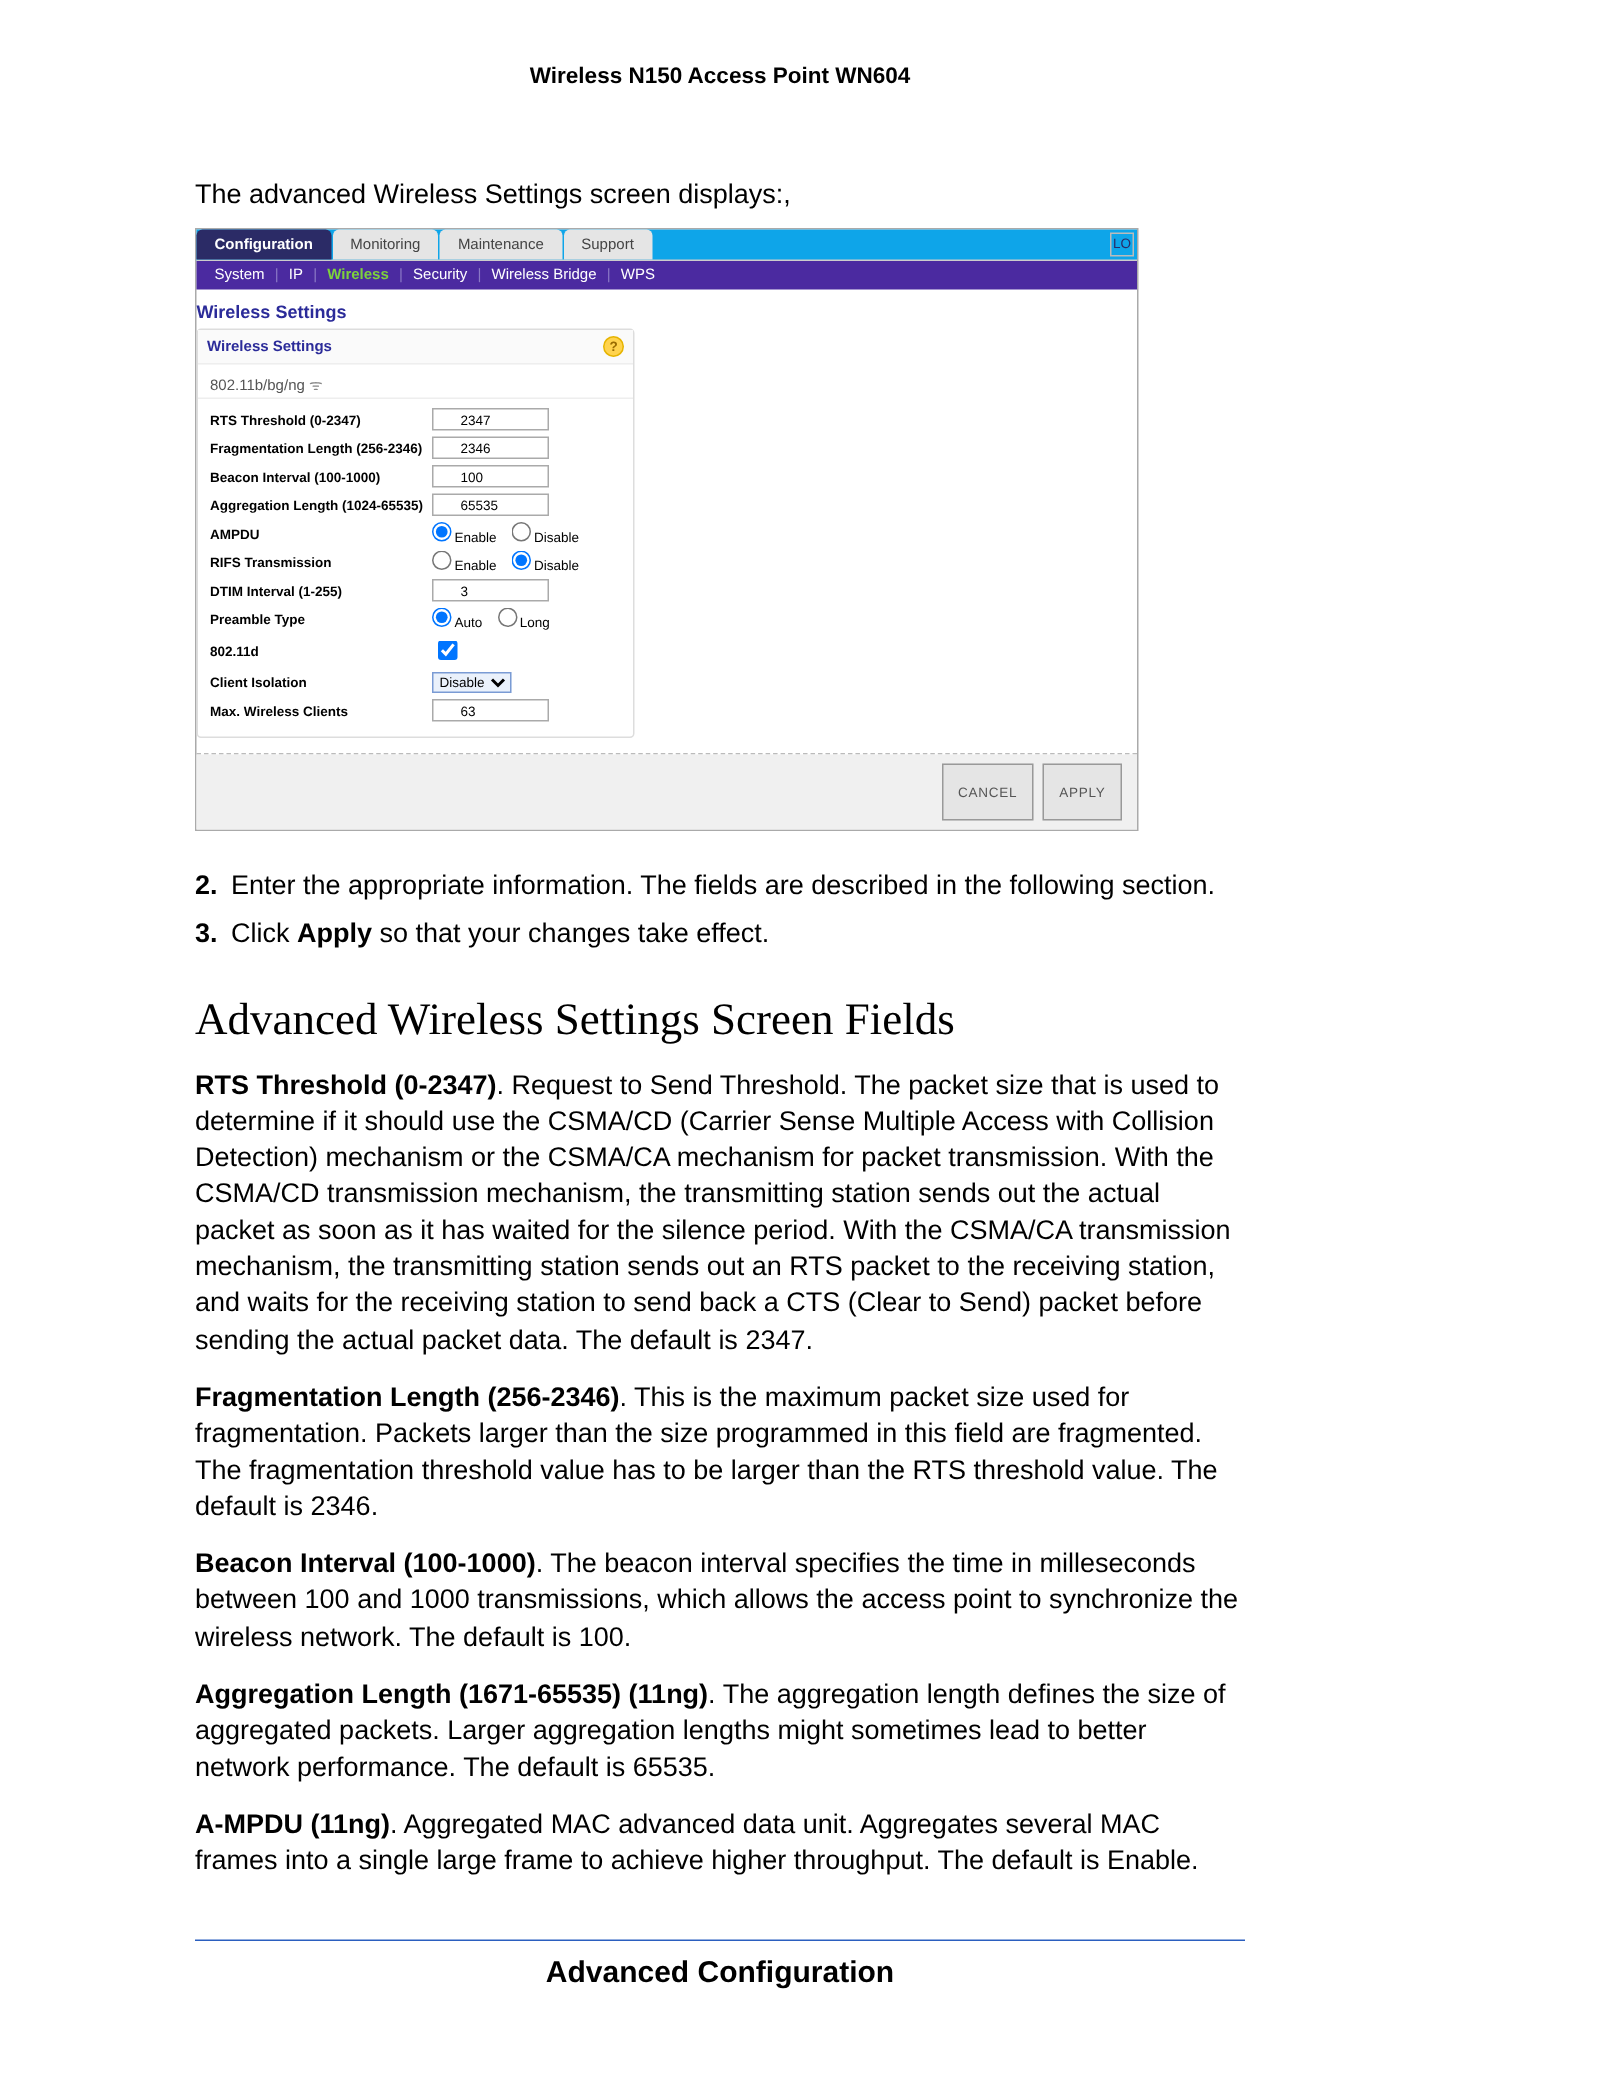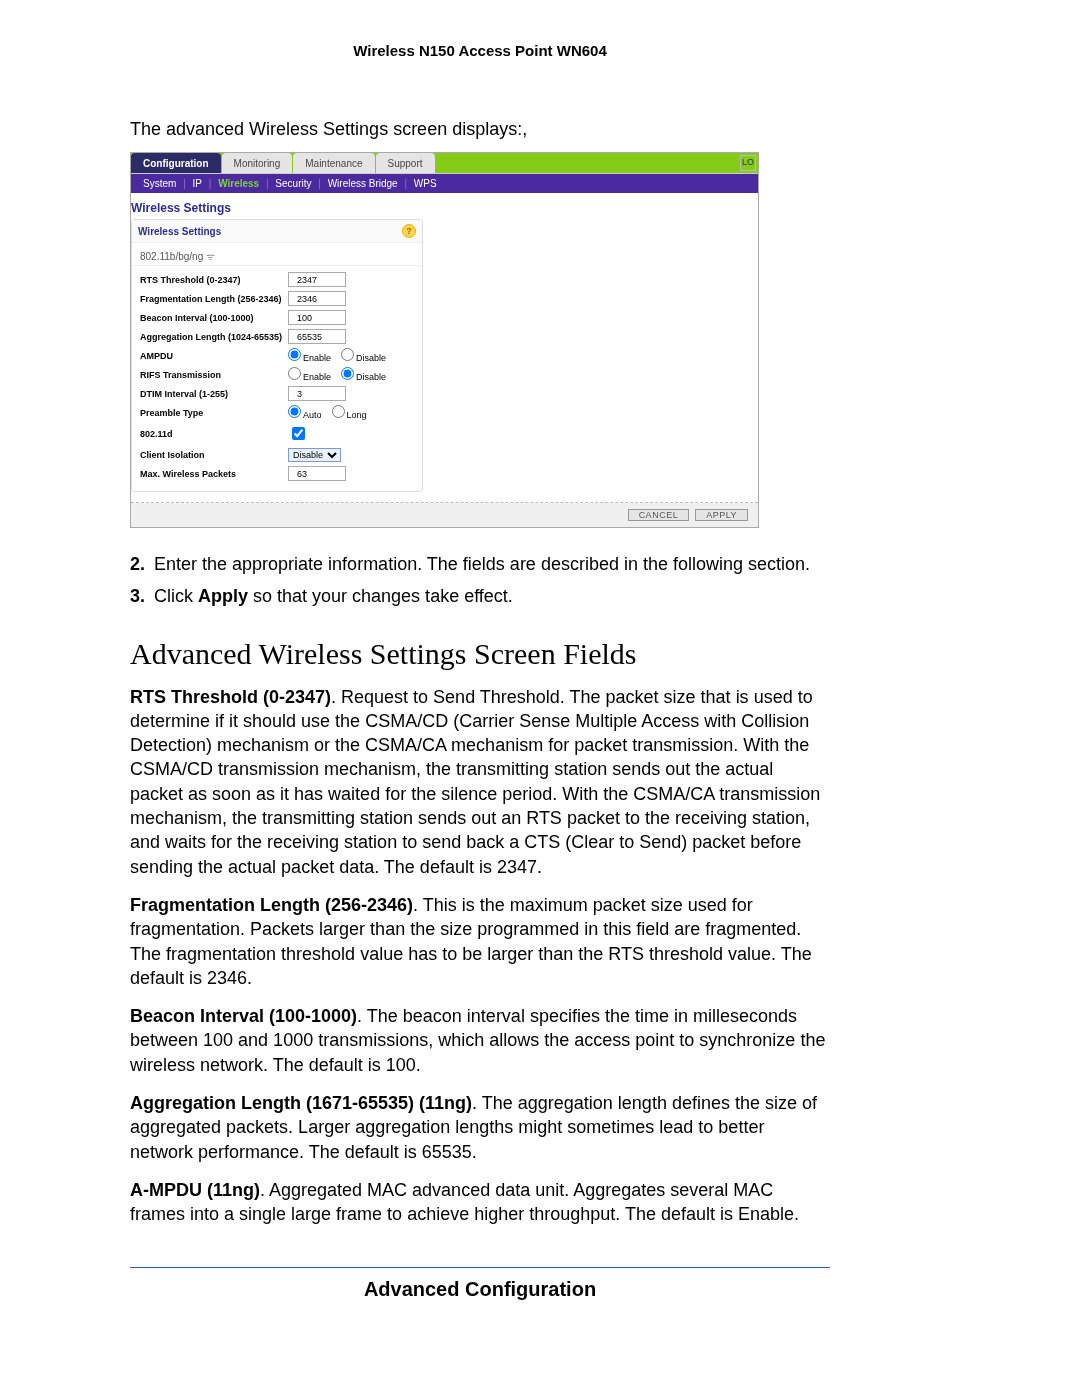--- a/index.html
+++ b/index.html
@@ -27,21 +27,21 @@
     font-size: 18px;
     margin-bottom: 12px;
   }
   .screenshot {
     width: 627px;
     border: 1px solid #aaa;
     background: #fff;
     margin-bottom: 24px;
   }
   .ss-tabs-row {
-    background: #84cc16;
+    background: #0ea5e9;
     border-bottom: 1px solid #ccc;
   }
   .ss-tabs {
     display: flex;
     align-items: flex-end;
     position: relative;
   }
   .ss-tab {
     font-size: 10px;
     padding: 5px 12px 4px 12px;
@@ -154,40 +154,40 @@
   }
   .ss-lab {
     width: 148px;
     font-weight:bold;
     font-size:9px;
   }
   .ss-val input[type=text]{
     width:40px;
     font-size:9px;
     border:1px solid #aaa;
-    padding:0 8px;
+    padding:0 18px;
     height:13px;
   }
   .ss-val .radio-pair{
     display:flex; gap:10px; font-size:9px; align-items:center;
   }
   .ss-val .radio-pair input{margin:0 2px 0 0;}
   .ss-val select{
     font-size:9px; border:1px solid #7a9bd4; background:#eaf1fb;
   }
   .ss-footer{
     background:#f0f0f0;
     padding:6px 10px;
     display:flex;
     justify-content:flex-end;
     gap:6px;
   }
   .ss-btn{
     font-size:9px;
-    padding:0 10px;
+    padding:13px 10px;
     background:#e5e5e5;
     border:1px solid #999;
     color:#555;
     cursor:pointer;
     letter-spacing:0.5px;
   }
   .steps {
     font-size: 18px;
     line-height: 1.35;
   }
@@ -320,21 +320,21 @@
               </div>
           <div class="ss-row">
                 <div class="ss-lab">802.11d</div>
                 <div class="ss-val"><input type="checkbox" checked="" style=""></div>
               </div>
           <div class="ss-row">
                 <div class="ss-lab">Client Isolation</div>
                 <div class="ss-val"><select><option>Disable</option></select></div>
               </div>
           <div class="ss-row">
-                <div class="ss-lab">Max. Wireless Packets</div>
+                <div class="ss-lab">Max. Wireless Clients</div>
                 <div class="ss-val"><input type="text" value="63" style=""></div>
               </div>
         </div>
       </div>
     </div>
   </div>
   <div class="ss-footer">
     <div class="ss-btn">CANCEL</div>
     <div class="ss-btn">APPLY</div>
   </div>

